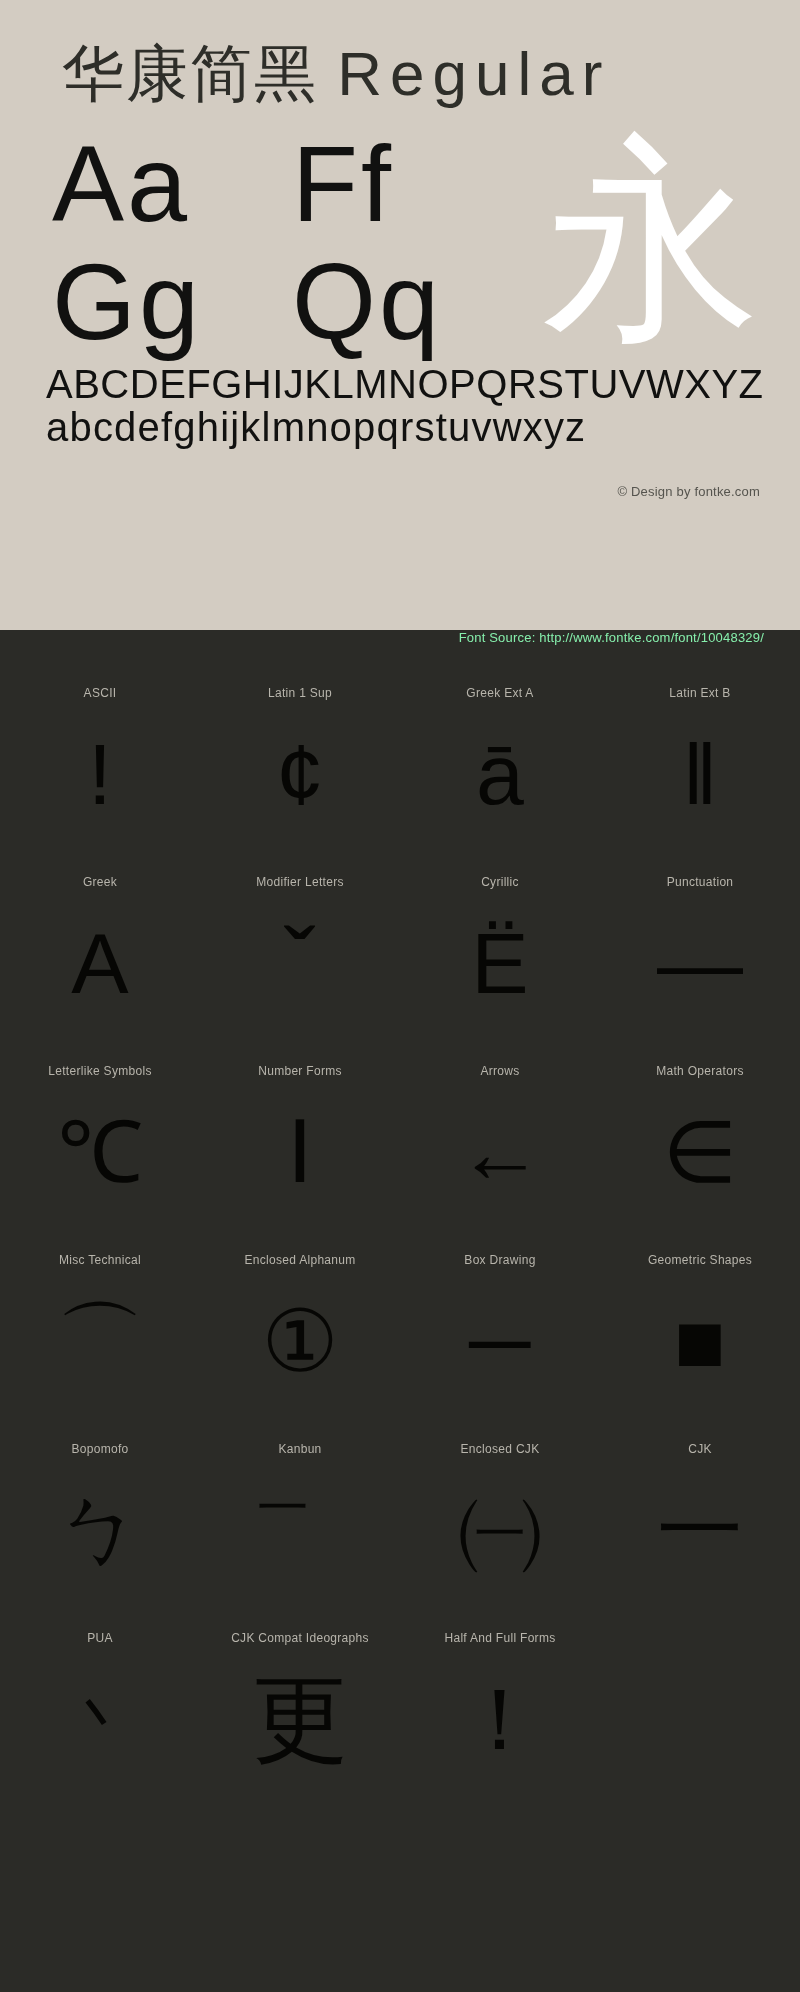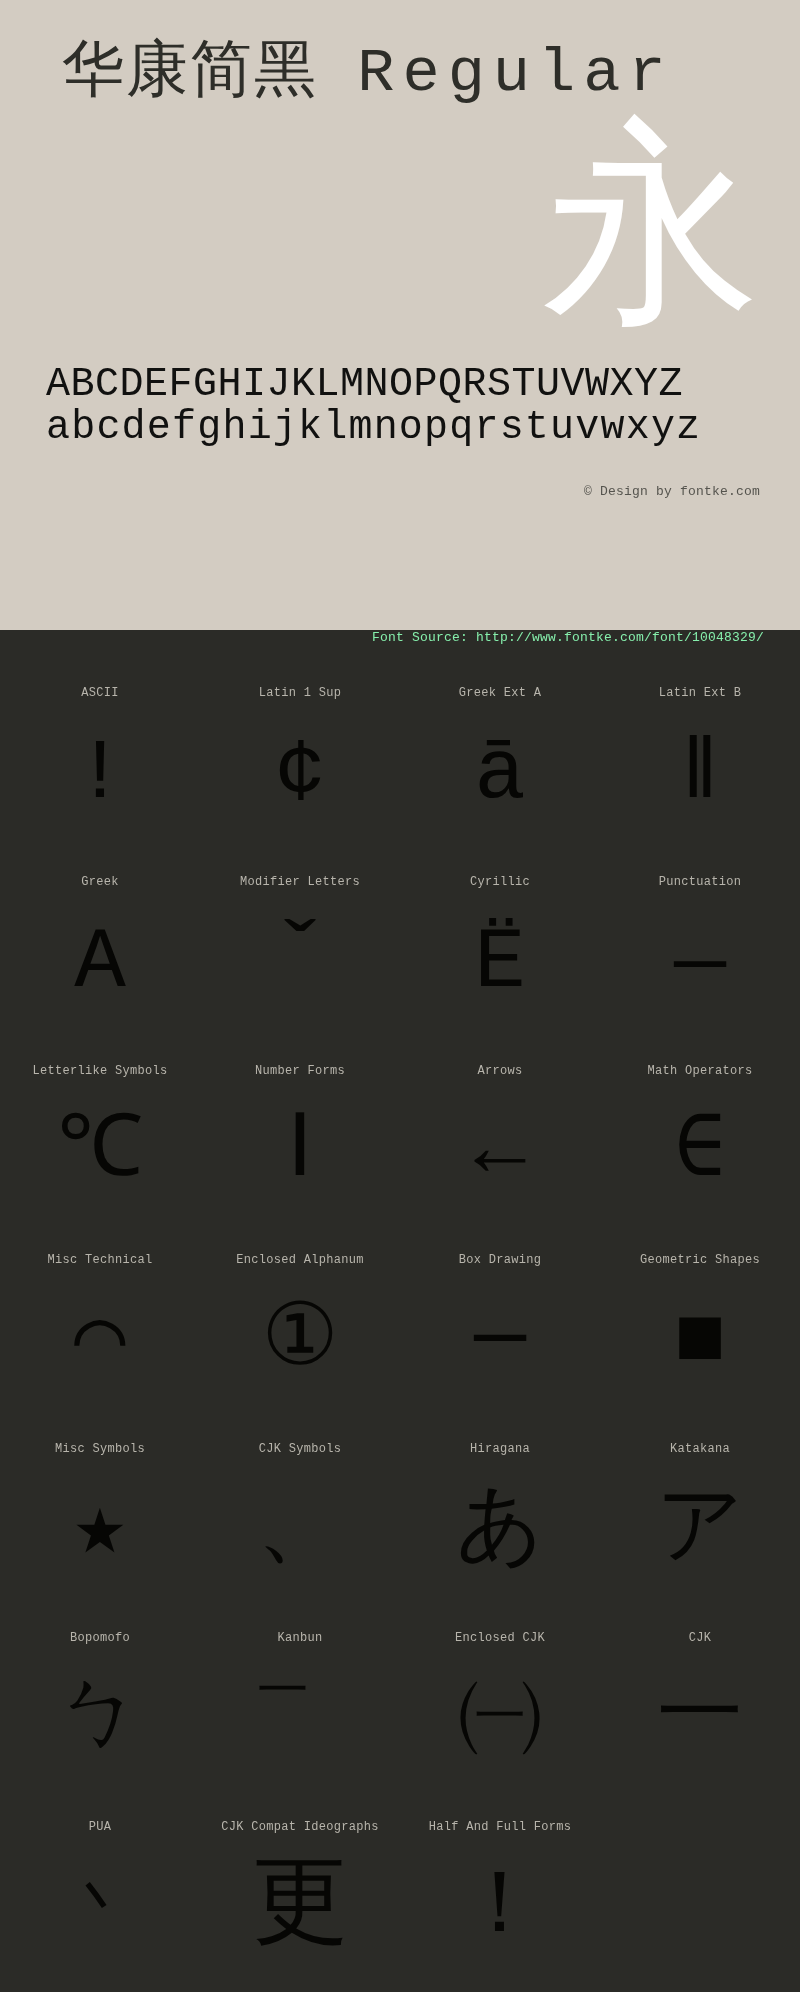--- a/index.html
+++ b/index.html
@@ -2,21 +2,21 @@
 <html><head>
 <meta charset="utf-8">
 <style>
   * { margin:0; padding:0; box-sizing:border-box; }
   html, body { width:800px; height:1992px; }
   body {
     font-family: "Liberation Sans", sans-serif;
     background:#2b2b27;
     overflow:hidden;
   }
-  #page { position:relative; width:800px; height:1992px;font-family:Liberation Mono, monospace; }
+  #page { position:relative; width:800px; height:1992px; }
 
   
   .specimen {
     position:absolute; left:0; top:0; width:800px; height:630px;
     background:#d3ccc2;
     overflow:hidden;
   }
   .title {
     position:absolute; left:62px; top:38px;
     font-size:62px; line-height:72px;
@@ -126,20 +126,30 @@
 
 <div id="page">
 
   <div class="specimen">
 
     <div class="title">
       <span>华康简黑</span>
       <span class="latin">Regular</span>
     </div>
 
+    <div class="pairs">
+      <div class="pair-row">
+        <div class="pair first">Aa</div>
+        <div class="pair">Ff</div>
+      </div>
+      <div class="pair-row">
+        <div class="pair first">Gg</div>
+        <div class="pair">Qq</div>
+      </div>
+    </div>
 
     <div class="hanzi">永</div>
 
     <div class="alpha upper">ABCDEFGHIJKLMNOPQRSTUVWXYZ</div>
     <div class="alpha lower">abcdefghijklmnopqrstuvwxyz</div>
 
     <div class="copyright">© Design by fontke.com</div>
   </div>
 
   <div class="dark">
@@ -217,38 +227,20 @@
         <div class="cell">
           <div class="cell-label">Box Drawing</div>
           <div class="cell-glyph">─</div>
         </div>
         <div class="cell">
           <div class="cell-label">Geometric Shapes</div>
           <div class="cell-glyph">■</div>
         </div>
       </div>
 
-      <div class="grid-row">
-        <div class="cell">
-          <div class="cell-label">Misc Symbols</div>
-          <div class="cell-glyph">★</div>
-        </div>
-        <div class="cell">
-          <div class="cell-label">CJK Symbols</div>
-          <div class="cell-glyph">、</div>
-        </div>
-        <div class="cell">
-          <div class="cell-label">Hiragana</div>
-          <div class="cell-glyph">あ</div>
-        </div>
-        <div class="cell">
-          <div class="cell-label">Katakana</div>
-          <div class="cell-glyph">ア</div>
-        </div>
-      </div>
 
       <div class="grid-row">
         <div class="cell">
           <div class="cell-label">Bopomofo</div>
           <div class="cell-glyph">ㄅ</div>
         </div>
         <div class="cell">
           <div class="cell-label">Kanbun</div>
           <div class="cell-glyph">㆒</div>
         </div>

